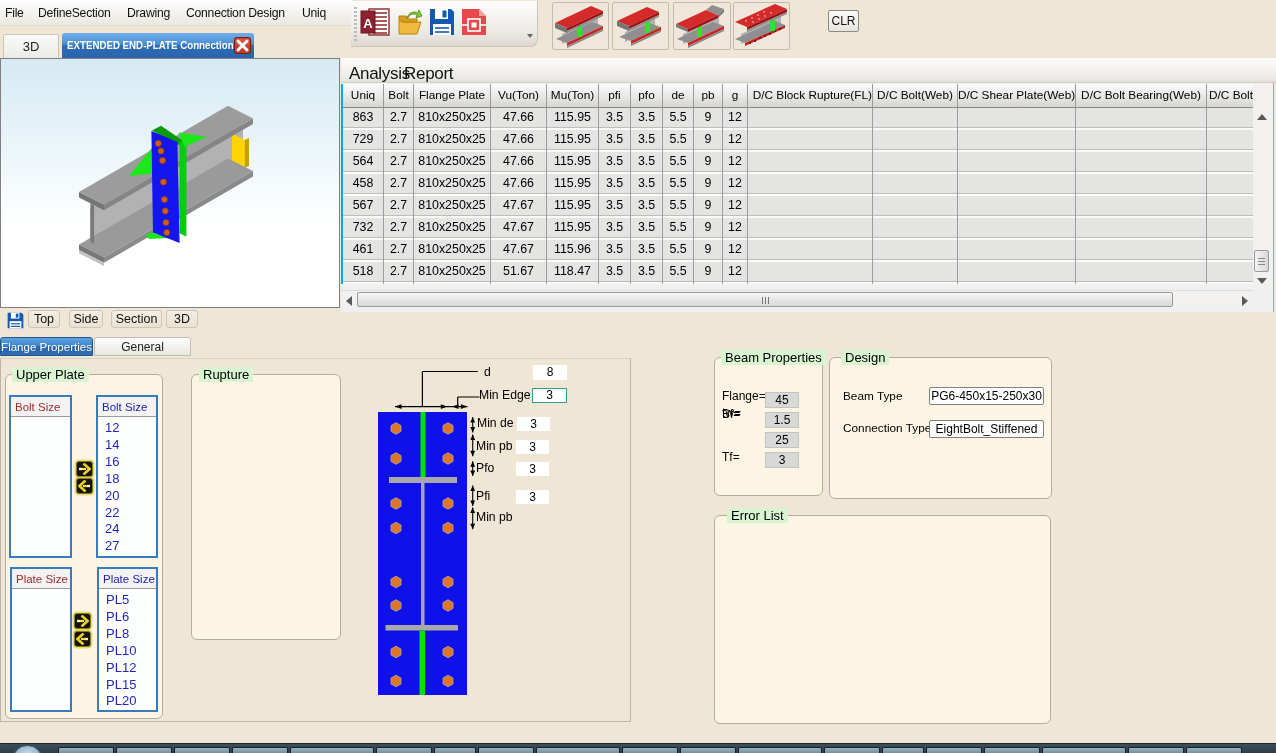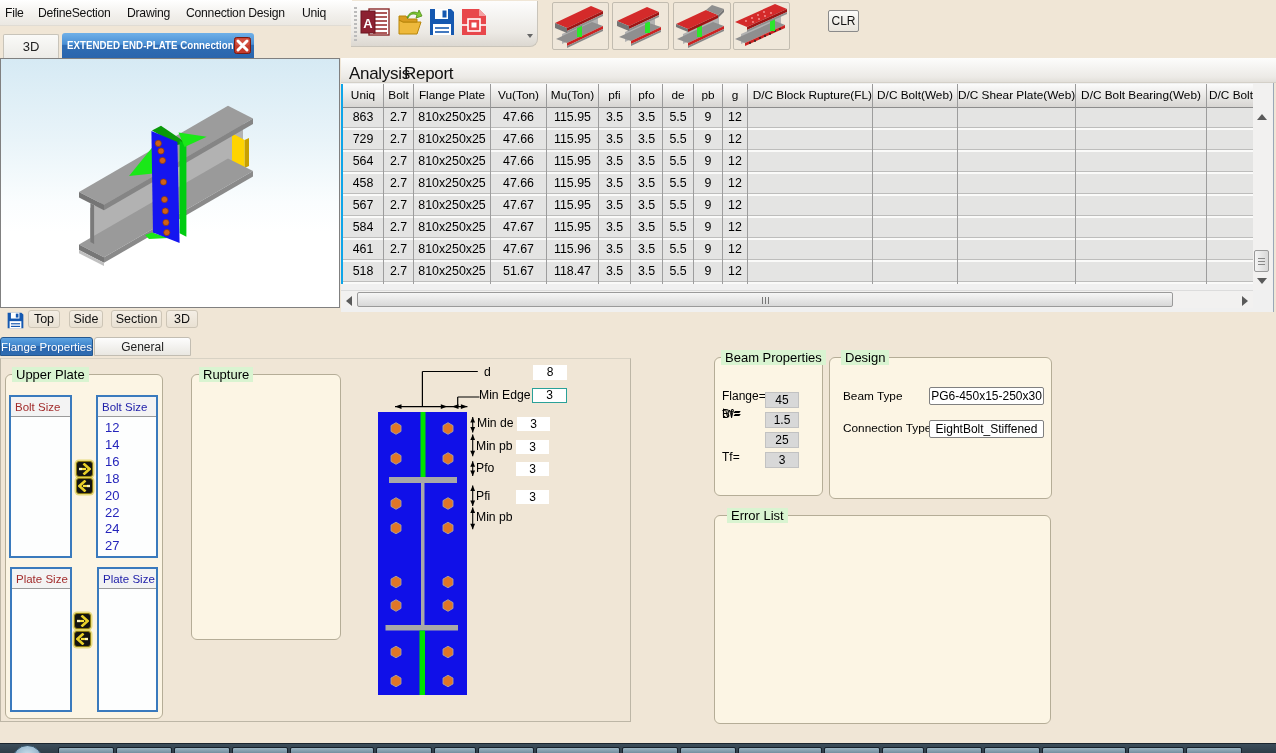--- a/index.html
+++ b/index.html
@@ -311,21 +311,21 @@
         <div style="width:31px;">5.5</div>
         <div style="width:29px;">9</div>
         <div style="width:25px;">12</div>
         <div style="width:125px;"></div>
         <div style="width:85px;"></div>
         <div style="width:118px;"></div>
         <div style="width:131px;"></div>
         <div style="width:48px;border-right:none;"></div>
       </div>
     <div class="gr">
-        <div style="width:41px;">584</div>
+        <div style="width:41px;">732</div>
         <div style="width:30px;">2.7</div>
         <div style="width:77px;">810x250x25</div>
         <div style="width:56px;">47.67</div>
         <div style="width:52px;">115.95</div>
         <div style="width:32px;">3.5</div>
         <div style="width:32px;">3.5</div>
         <div style="width:31px;">5.5</div>
         <div style="width:29px;">9</div>
         <div style="width:25px;">12</div>
         <div style="width:125px;"></div>
@@ -415,20 +415,21 @@
 </div>
 <div class="abs listbox" style="left:96px;top:395px;width:62px;height:163px;">
   <div class="lhead" style="color:#2222aa;">Bolt Size</div>
   <div class="litems">12<br>14<br>16<br>18<br>20<br>22<br>24<br>27</div>
 </div>
 <div class="abs listbox" style="left:10px;top:567px;width:62px;height:145px;">
   <div class="lhead" style="color:#a22c2c;">Plate Size</div>
 </div>
 <div class="abs listbox" style="left:97px;top:567px;width:61px;height:145px;">
   <div class="lhead" style="color:#2222aa;">Plate Size</div>
+  <div class="litems">PL5<br>PL6<br>PL8<br>PL10<br>PL12<br>PL15<br>PL20</div>
 </div>
 
 <div class="abs abtn" style="left:76px;top:461px;">
     <svg width="13" height="12" viewBox="0 0 13 12" style="display:block;margin:0 auto;">
       <path d="M1 6 H8" stroke="#f5e040" stroke-width="2.2"></path>
       <path d="M1 6 H4" stroke="#fdf6c0" stroke-width="2.2"></path>
       <path d="M5.5 0.5 L11.5 6 L5.5 11.5" fill="none" stroke="#e8d028" stroke-width="2.6"></path>
     </svg>
   </div>
 <div class="abs abtn" style="left:76px;top:478px;">

